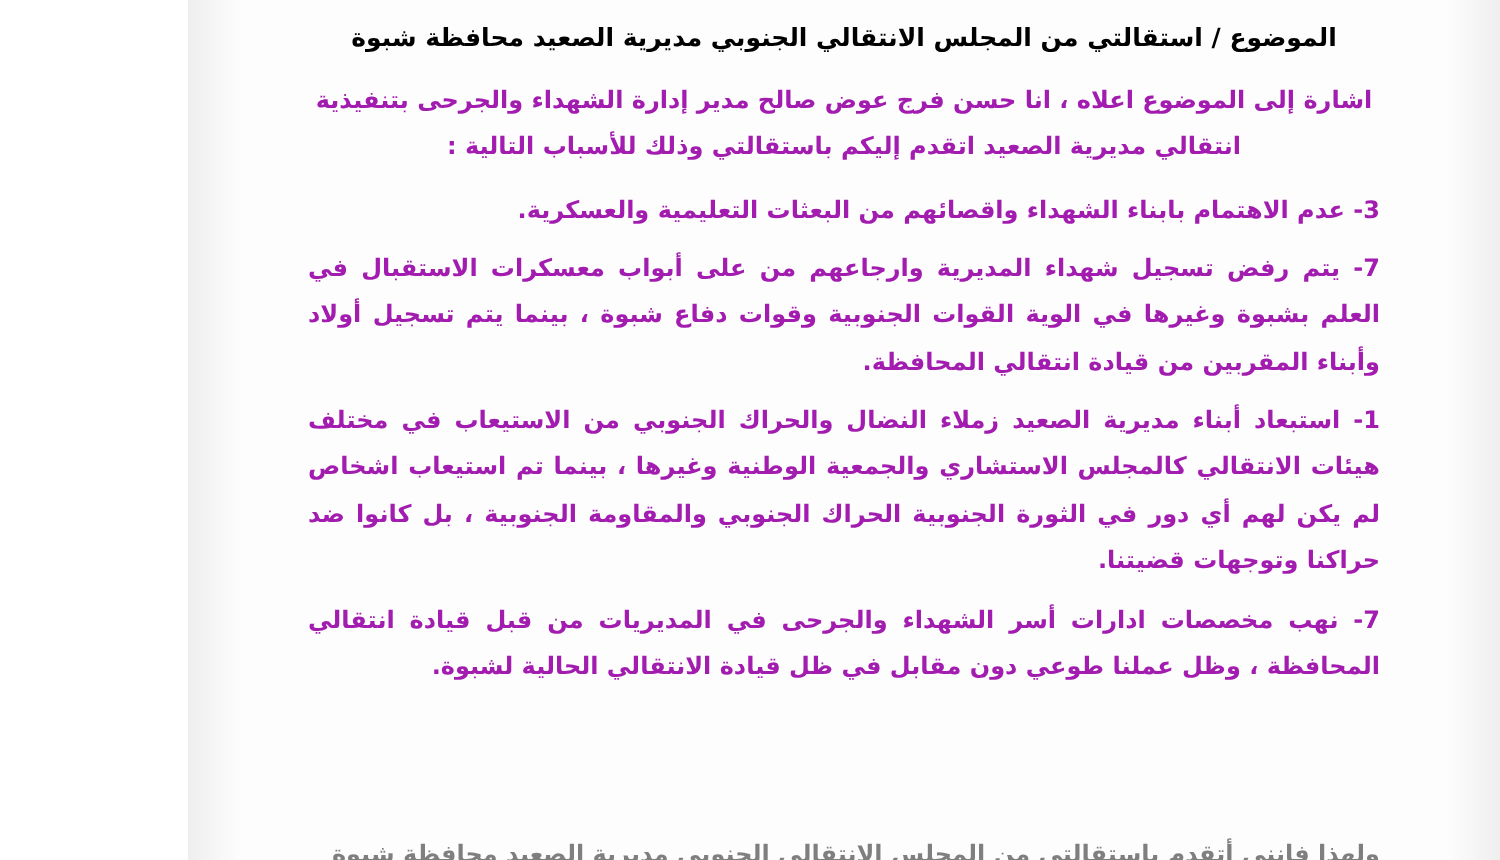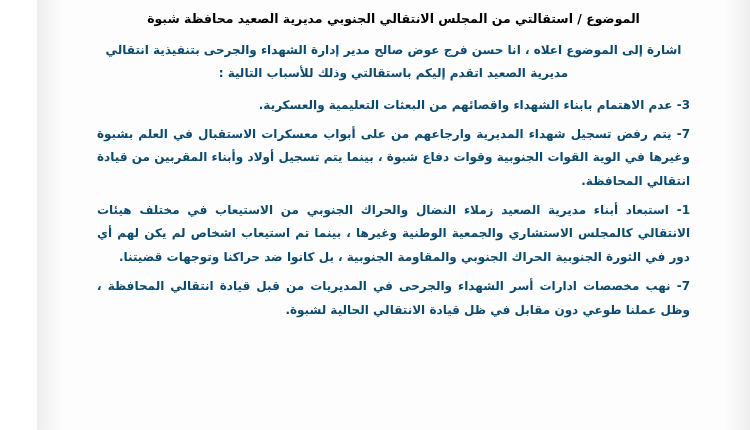--- a/index.html
+++ b/index.html
@@ -9,21 +9,21 @@
   }
   body {
     width: 750px;
     height: 430px;
     overflow: hidden;
     font-family: "DejaVu Sans", sans-serif;
     color: #0a0a0a;
   }
   .page {
     position: relative;
-    width: 713px;
+    width: 656px;
     height: 430px;
     background: #fdfdfd;
     box-sizing: border-box;
     padding: 6px 60px 0 60px;
   }
   .doc-title {
     text-align: center;
     font-weight: bold;
     font-size: 12.5px;
     line-height: 1.5;
@@ -31,21 +31,21 @@
     margin: 4px 0 10px 0;
     color: #000;
   }
   .para {
     font-weight: bold;
     font-size: 12px;
     line-height: 1.95;
     text-align: justify;
     text-justify: inter-word;
     margin: 0 0 7px 0;
-    color: #0c4a6e;
+    color: #a21caf;
   }
   .intro {
     text-align: center;
     margin-bottom: 8px;
   }
   .item {
     margin-bottom: 6px;
   }
   .cut-line {
     position: absolute;
@@ -94,14 +94,15 @@
 
   <p class="para item">3- عدم الاهتمام بابناء الشهداء واقصائهم من البعثات التعليمية والعسكرية.</p>
 
 
   <p class="para item">7- يتم رفض تسجيل شهداء المديرية وارجاعهم من على أبواب معسكرات الاستقبال في العلم بشبوة وغيرها في الوية القوات الجنوبية وقوات دفاع شبوة ، بينما يتم تسجيل أولاد وأبناء المقربين من قيادة انتقالي المحافظة.</p>
 
   <p class="para item">1- استبعاد أبناء مديرية الصعيد زملاء النضال والحراك الجنوبي من الاستيعاب في مختلف هيئات الانتقالي كالمجلس الاستشاري والجمعية الوطنية وغيرها ، بينما تم استيعاب اشخاص لم يكن لهم أي دور في الثورة الجنوبية الحراك الجنوبي والمقاومة الجنوبية ، بل كانوا ضد حراكنا وتوجهات قضيتنا.</p>
 
   <p class="para item">7- نهب مخصصات ادارات أسر الشهداء والجرحى في المديريات من قبل قيادة انتقالي المحافظة ، وظل عملنا طوعي دون مقابل في ظل قيادة الانتقالي الحالية لشبوة.</p>
 
+  <div class="cut-line">ولهذا فإنني أتقدم باستقالتي من المجلس الانتقالي الجنوبي مديرية الصعيد محافظة شبوة</div>
 
 </div>
 
 </body></html>

